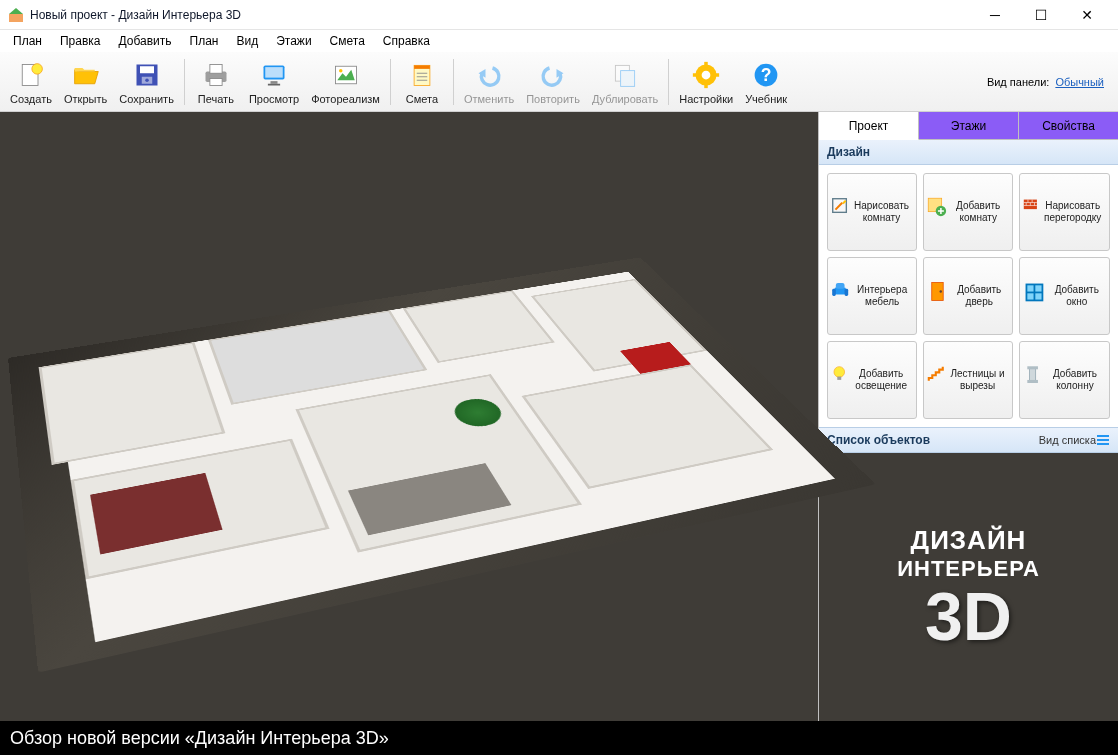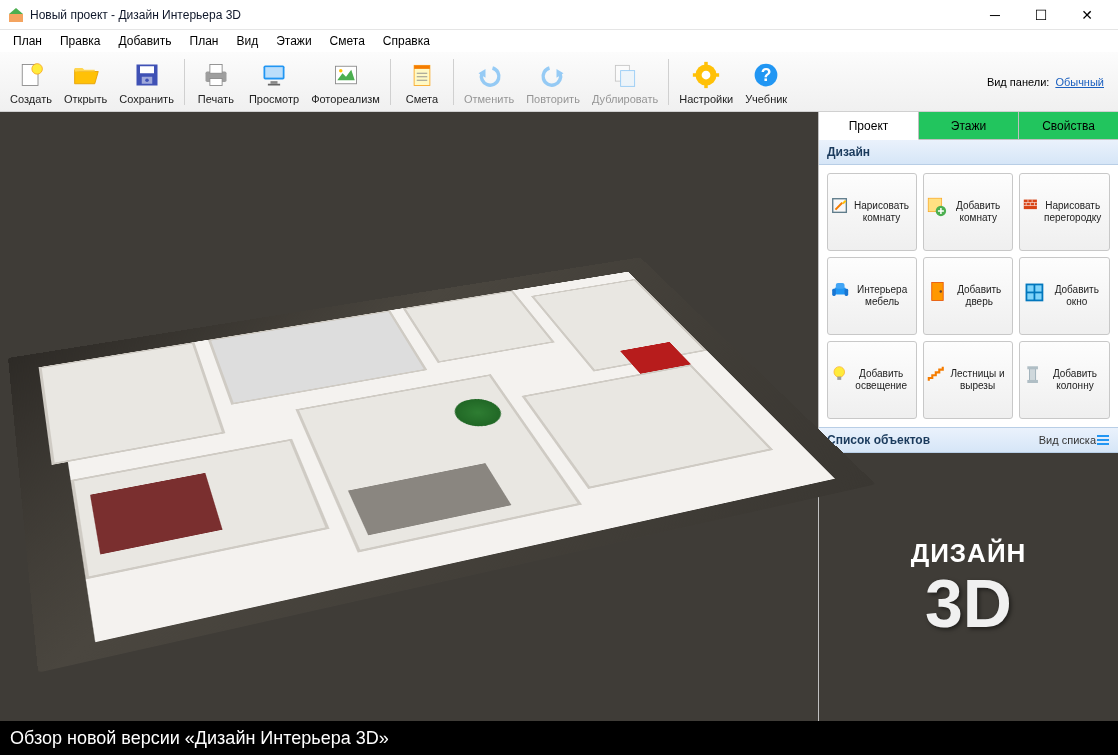--- a/index.html
+++ b/index.html
@@ -39,21 +39,21 @@
 .mock3d .r5 { left: 6%; top: 50%; width: 28%; height: 30%; }
 .mock3d .r6 { left: 36%; top: 40%; width: 28%; height: 48%; }
 .mock3d .r7 { left: 66%; top: 50%; width: 26%; height: 34%; }
 .mock3d .bed1 { position:absolute; left:8%; top:56%; width:14%; height:18%; background:#7a2f2f; }
 .mock3d .bed2 { position:absolute; left:38%; top:70%; width:18%; height:14%; background:#8a8680; }
 .mock3d .plant { position:absolute; left:56%; top:48%; width:6%; height:10%; background: radial-gradient(circle,#2e7d32,#1b5e20); border-radius:50%; }
 .mock3d .appl { position:absolute; left:84%; top:40%; width:8%; height:10%; background:#b71c1c; }
 
 
 .panel { width: 300px; border-left: 1px solid #c0c0c0; display: flex; flex-direction: column; background: #fff; }
-.tabs { display: flex; height: 28px; border-bottom: 1px solid #c0c0c0; background: #22c55e; }
+.tabs { display: flex; height: 28px; border-bottom: 1px solid #c0c0c0; background: #8b5cf6; }
 .tab { flex: 1; display: flex; align-items: center; justify-content: center; font-size: 12px; cursor: pointer; border-right: 1px solid #c0c0c0; }
 .tab.active { background: #fff; border-bottom: 1px solid #fff; margin-bottom: -1px; font-weight: normal; }
 .tab:last-child { border-right: none; }
 .section-hdr { background: linear-gradient(#eaf2fc,#d6e6f7); border-bottom: 1px solid #b8cee6; padding: 5px 8px; font-weight: bold; font-size: 12px; color: #1a3a5c; }
 .design-grid { display: grid; grid-template-columns: repeat(3, 1fr); gap: 6px; padding: 8px; }
 .design-btn { height: 78px; border: 1px solid #c8c8c8; border-radius: 3px; background: linear-gradient(#fdfdfd,#efefef); display: flex; flex-direction: row; align-items: center; justify-content: center; cursor: pointer; padding: 4px 2px; }
 .design-ico { width: 28px; height: 28px; margin-bottom: 4px; }
 .design-lbl { font-size: 10px; text-align: center; line-height: 1.2; color: #222; }
 .objlist-hdr { background: linear-gradient(#eaf2fc,#d6e6f7); border-top: 1px solid #b8cee6; border-bottom: 1px solid #b8cee6; padding: 5px 8px; font-weight: bold; font-size: 12px; color: #1a3a5c; display: flex; align-items: center; }
 .objlist-hdr .vl { margin-left: auto; font-weight: normal; font-size: 11px; color: #333; display: flex; align-items: center; gap: 0; }
@@ -360,19 +360,20 @@
         <svg width="14" height="14" viewBox="0 0 14 14">
             <rect x="1" y="2" width="12" height="2" fill="#2196f3"></rect>
             <rect x="1" y="6" width="12" height="2" fill="#2196f3"></rect>
             <rect x="1" y="10" width="12" height="2" fill="#2196f3"></rect>
           </svg>
       </span>
     </div>
     <div class="objlist-body">
       <div class="logo3d">
         <div class="l1">ДИЗАЙН</div>
+        <div class="l2">ИНТЕРЬЕРА</div>
         <div class="l3">3D</div>
       </div>
     </div>
   </div>
 </div>
 
 <div class="caption">Обзор новой версии «Дизайн Интерьера 3D»</div>
 
 </body></html>

